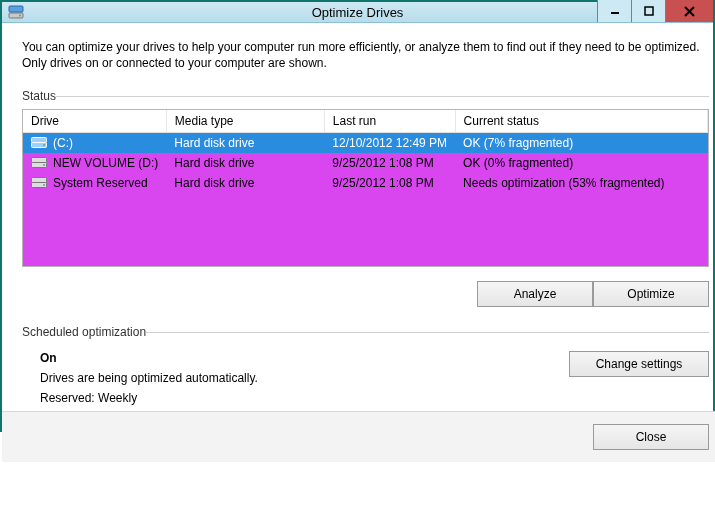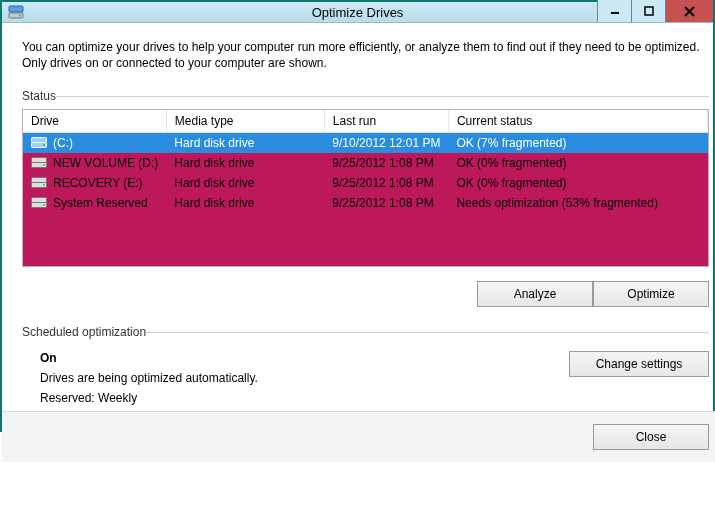--- a/index.html
+++ b/index.html
@@ -90,21 +90,21 @@
   }
   .section-label .rule {
     flex: 1;
     height: 1px;
     background: #d0d0d0;
   }
   .table-wrap {
     border: 1px solid #b5b5b5;
     height: 158px;
     overflow: hidden;
-    background: #be185d;
+    background: #d946ef;
   }
   table {
     width: 100%;
     border-collapse: collapse;
     font-size: 12px;
   }
   thead th {
     text-align: left;
     font-weight: normal;
     padding: 4px 8px;
@@ -237,21 +237,21 @@
                     <svg width="16" height="12" viewBox="0 0 16 12">
                       <rect x="0.5" y="5.5" width="15" height="5" rx="1" fill="#9cd0ff" stroke="#fff"></rect>
                       <rect x="0.5" y="0.5" width="15" height="5" rx="1" fill="#9cd0ff" stroke="#fff"></rect>
                       <circle cx="13" cy="8" r="0.9" fill="#4a8"></circle>
                     </svg>
                   </span>
                   <span>(C:)</span>
                 </span>
               </td>
               <td>Hard disk drive</td>
-              <td>9/10/2012 12:01 PM</td>
+              <td>12/10/2012 12:49 PM</td>
               <td>OK (7% fragmented)</td>
             </tr>
             <tr>
               <td>
                 <span class="drive-cell">
                   <span class="drive-icon">
                     <svg width="16" height="12" viewBox="0 0 16 12">
                       <rect x="0.5" y="5.5" width="15" height="5" rx="1" fill="#dedede" stroke="#777"></rect>
                       <rect x="0.5" y="0.5" width="15" height="5" rx="1" fill="#dedede" stroke="#777"></rect>
                       <circle cx="13" cy="8" r="0.9" fill="#4a8"></circle>
@@ -267,37 +267,20 @@
             <tr>
               <td>
                 <span class="drive-cell">
                   <span class="drive-icon">
                     <svg width="16" height="12" viewBox="0 0 16 12">
                       <rect x="0.5" y="5.5" width="15" height="5" rx="1" fill="#dedede" stroke="#777"></rect>
                       <rect x="0.5" y="0.5" width="15" height="5" rx="1" fill="#dedede" stroke="#777"></rect>
                       <circle cx="13" cy="8" r="0.9" fill="#4a8"></circle>
                     </svg>
                   </span>
-                  <span>RECOVERY (E:)</span>
-                </span>
-              </td>
-              <td>Hard disk drive</td>
-              <td>9/25/2012 1:08 PM</td>
-              <td>OK (0% fragmented)</td>
-            </tr>
-            <tr>
-              <td>
-                <span class="drive-cell">
-                  <span class="drive-icon">
-                    <svg width="16" height="12" viewBox="0 0 16 12">
-                      <rect x="0.5" y="5.5" width="15" height="5" rx="1" fill="#dedede" stroke="#777"></rect>
-                      <rect x="0.5" y="0.5" width="15" height="5" rx="1" fill="#dedede" stroke="#777"></rect>
-                      <circle cx="13" cy="8" r="0.9" fill="#4a8"></circle>
-                    </svg>
-                  </span>
                   <span>System Reserved</span>
                 </span>
               </td>
               <td>Hard disk drive</td>
               <td>9/25/2012 1:08 PM</td>
               <td>Needs optimization (53% fragmented)</td>
             </tr>
           </tbody>
       </table>
     </div>

